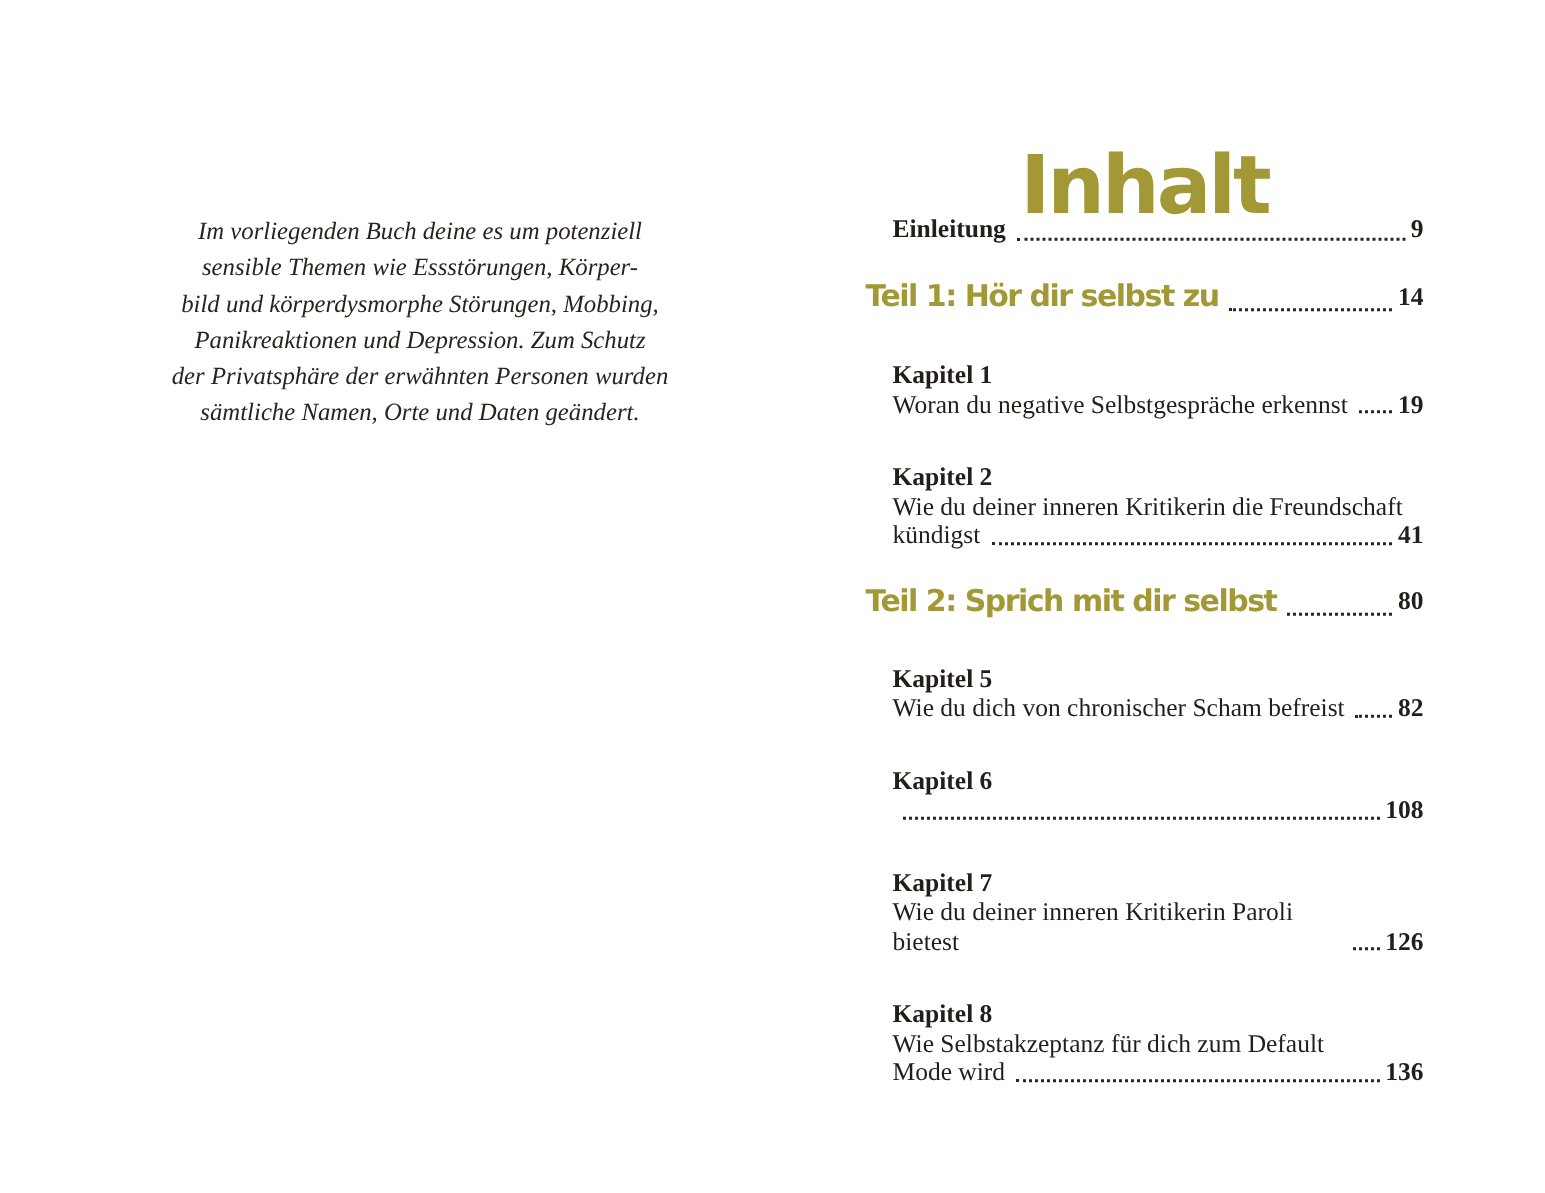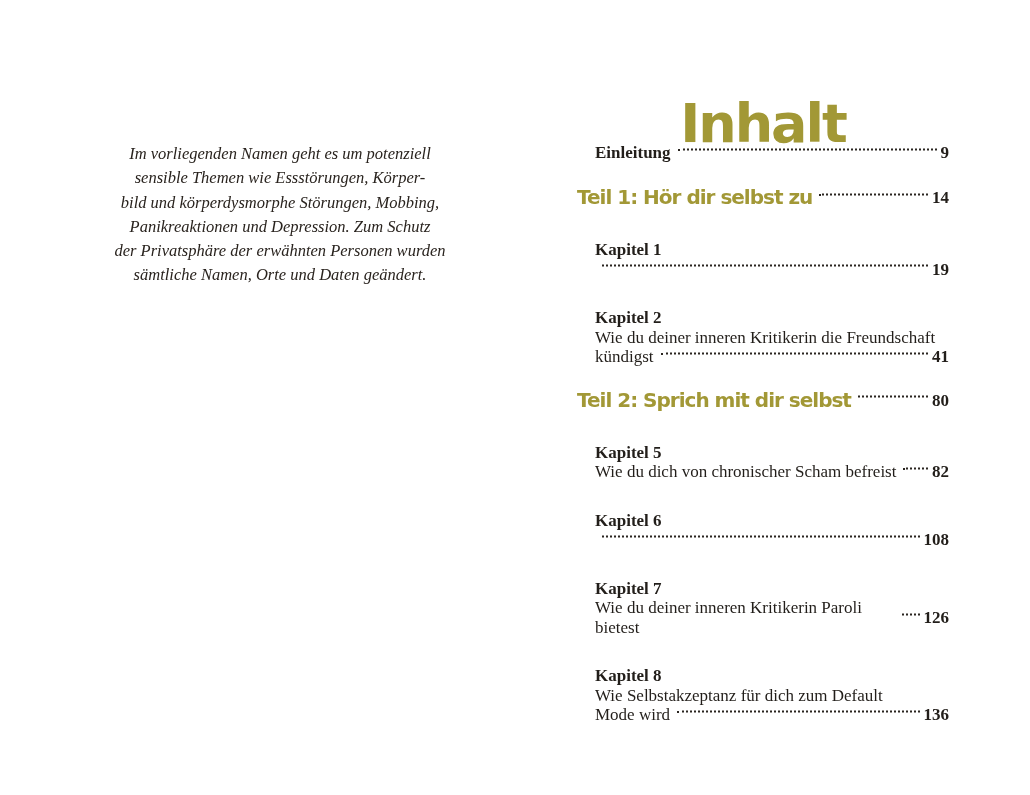--- a/index.html
+++ b/index.html
@@ -20,21 +20,21 @@
     position:absolute;left:577px;top:56px;width:372px;
     text-align:center;
     font-family:"DejaVu Sans", sans-serif;font-weight:bold;
     font-size:54px;letter-spacing:-2px;
     color:var(--accent,#a29836);
   }
   .toc{
     position:absolute;left:577px;top:140px;width:372px;
     font-size:17px;
   }
-  .row{display:flex;align-items:center;}
+  .row{display:flex;align-items:flex-end;}
   .dots{
     flex:1;min-width:18px;
     border-bottom:2.6px dotted #2a2520;
     margin:0 4px 0 7px;
     transform:translateY(-3.5px);
   }
   .pg{font-weight:bold;white-space:nowrap;}
   .entry{line-height:22px;padding-top:2px;margin-left:18px;}
   .entry .lbl{font-weight:bold;}
   .section{margin-top:20px;line-height:27px;}
@@ -46,21 +46,21 @@
   .chapter{margin-top:14px;margin-left:18px;line-height:19.5px;}
   .chapter.first{margin-top:8px;}
   .ch-title{font-weight:bold;margin-top:29px;}
 </style>
 </head>
 <body style="--accent: #a29836;">
 
 <div>
 
   <div class="disclaimer">
-    <div>Im vorliegenden Namen geht es um potenziell</div>
+    <div>Im vorliegenden Buch deine es um potenziell</div>
     <div>sensible Themen wie Essstörungen, Körper-</div>
     <div>bild und körperdysmorphe Störungen, Mobbing,</div>
     <div>Panikreaktionen und Depression. Zum Schutz</div>
     <div>der Privatsphäre der erwähnten Personen wurden</div>
     <div>sämtliche Namen, Orte und Daten geändert.</div>
   </div>
 
   <h1 class="book-title">Inhalt</h1>
 
   <div class="toc">
@@ -73,20 +73,21 @@
 
     <div class="row section">
       <span class="s-lbl">Teil 1: Hör dir selbst zu</span>
       <span class="dots"></span>
       <span class="pg">14</span>
     </div>
 
     <div class="chapter first">
       <div class="ch-title">Kapitel 1</div>
       <div class="row">
+        <span>Woran du negative Selbstgespräche erkennst</span>
         <span class="dots"></span>
         <span class="pg">19</span>
       </div>
     </div>
 
     <div class="chapter">
       <div class="ch-title">Kapitel 2</div>
       <div>Wie du deiner inneren Kritikerin die Freundschaft</div>
       <div class="row">
         <span>kündigst</span>

